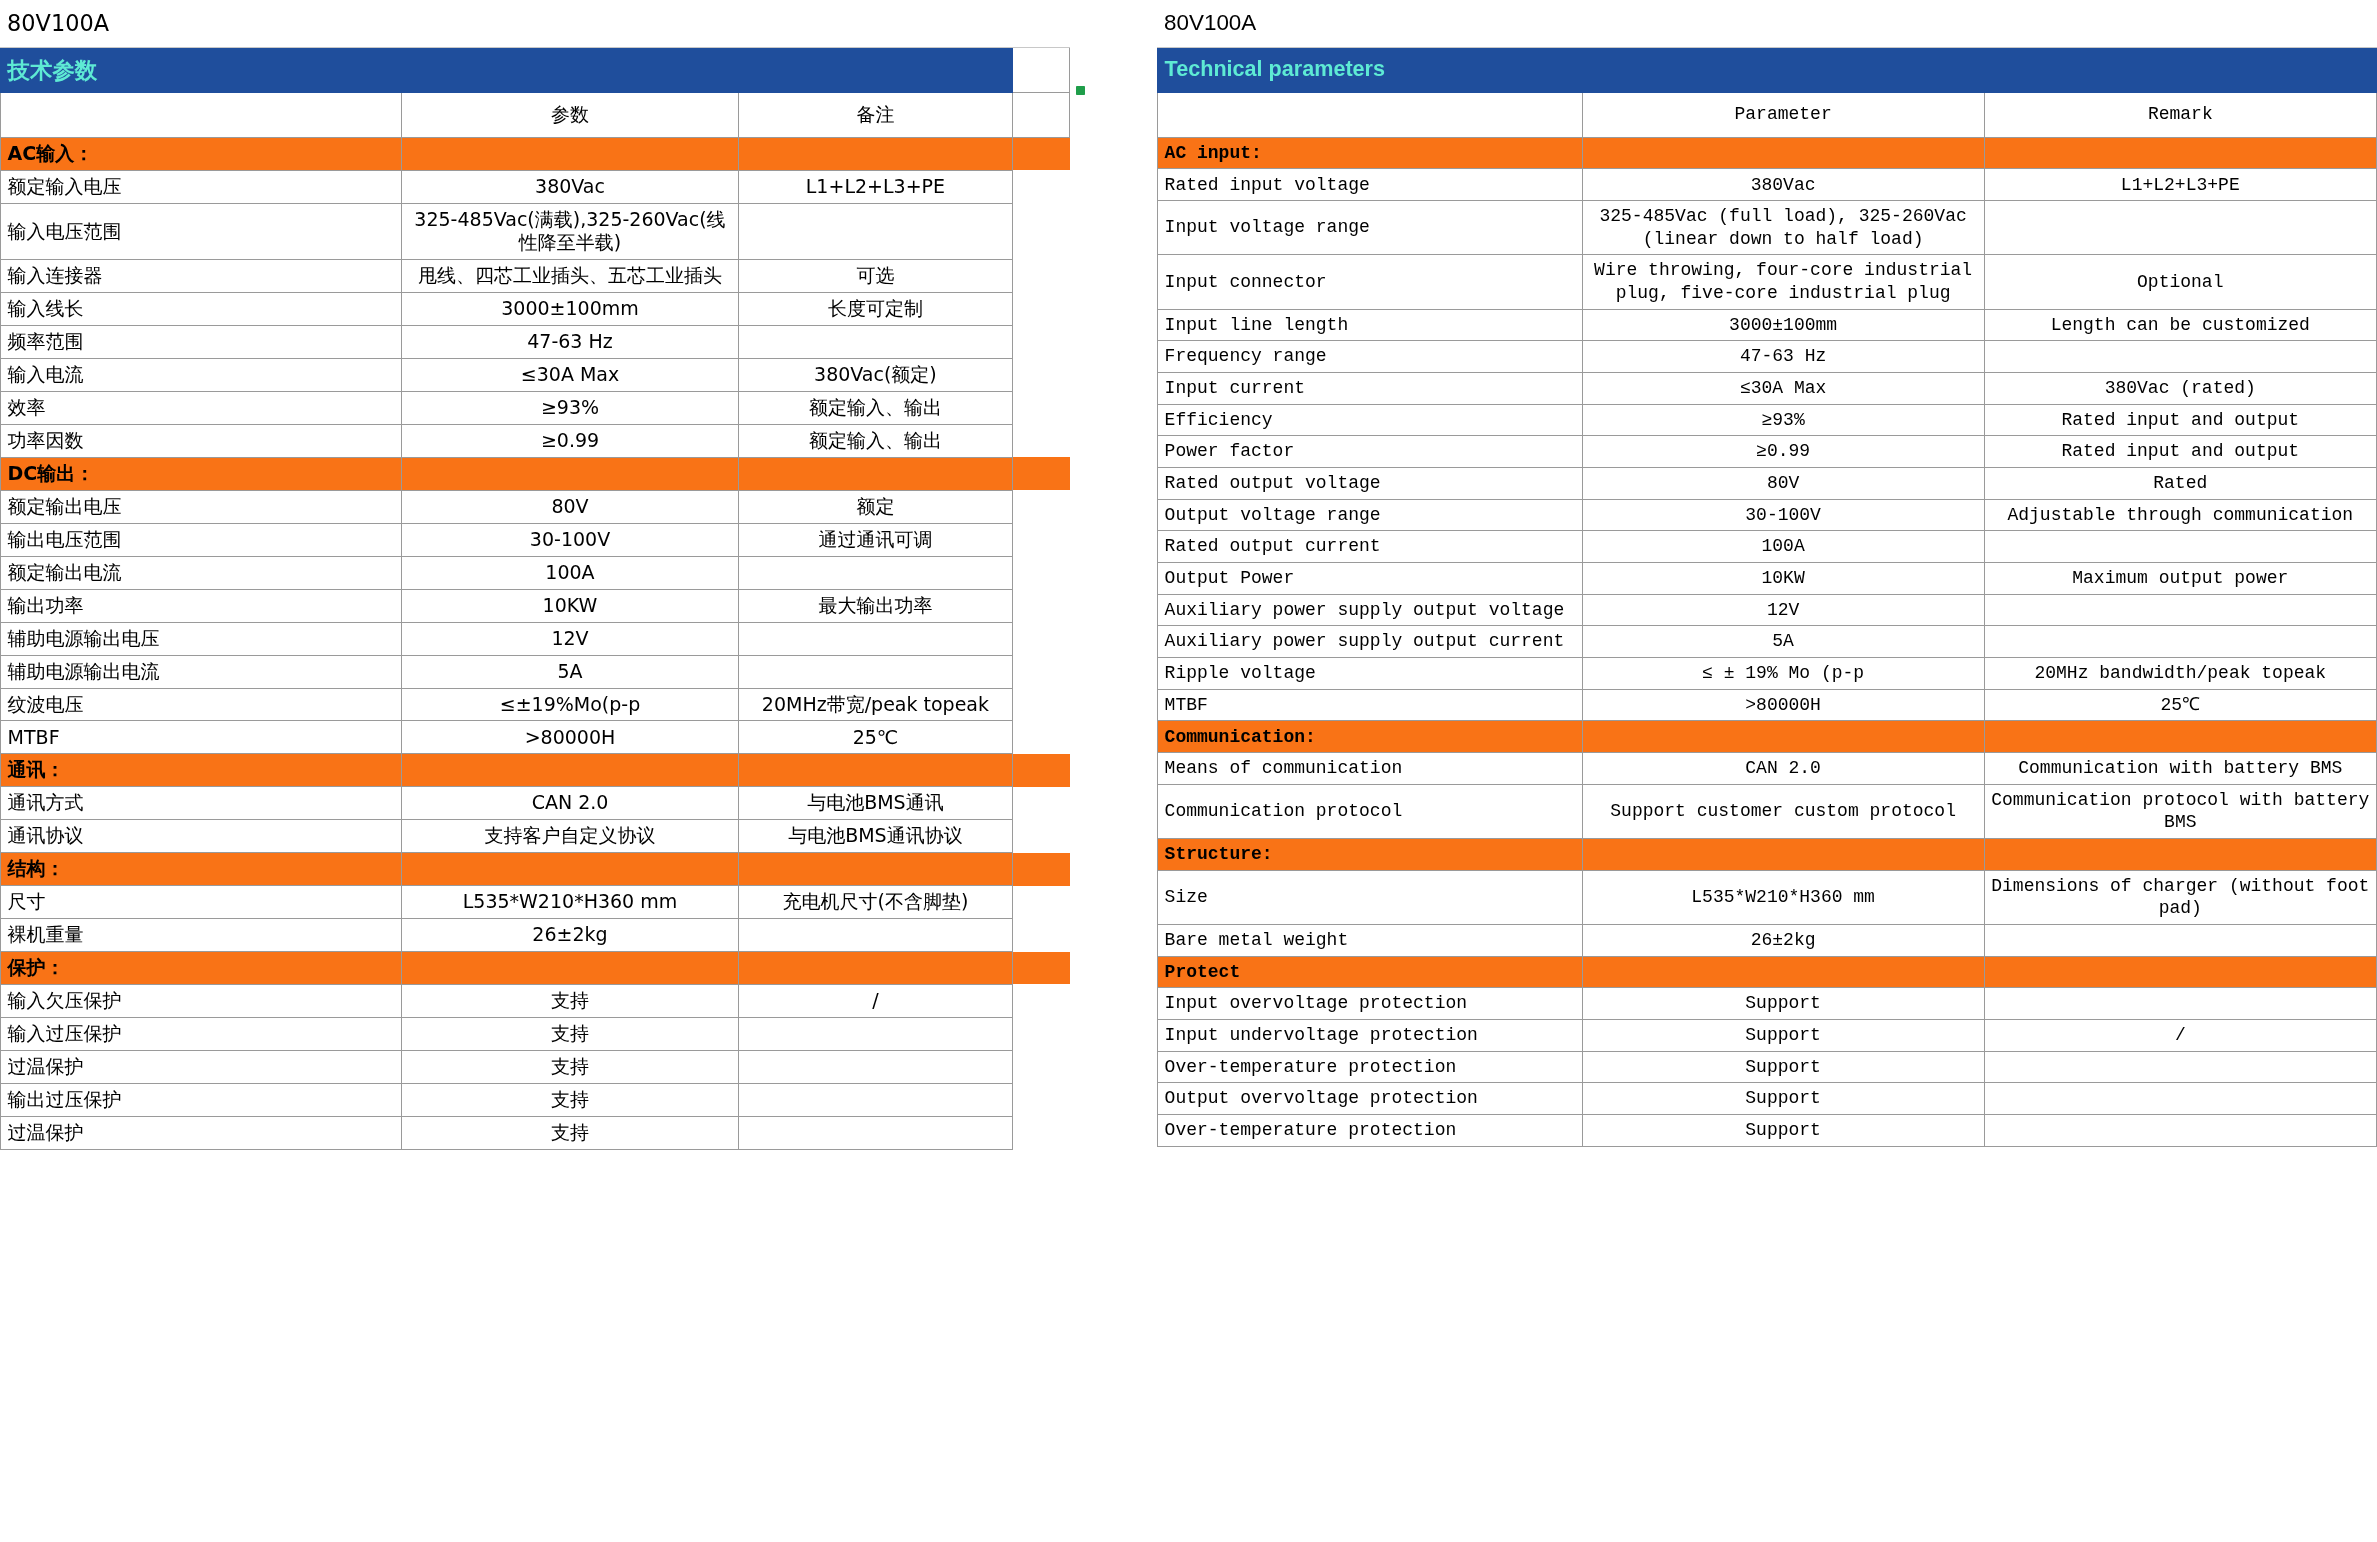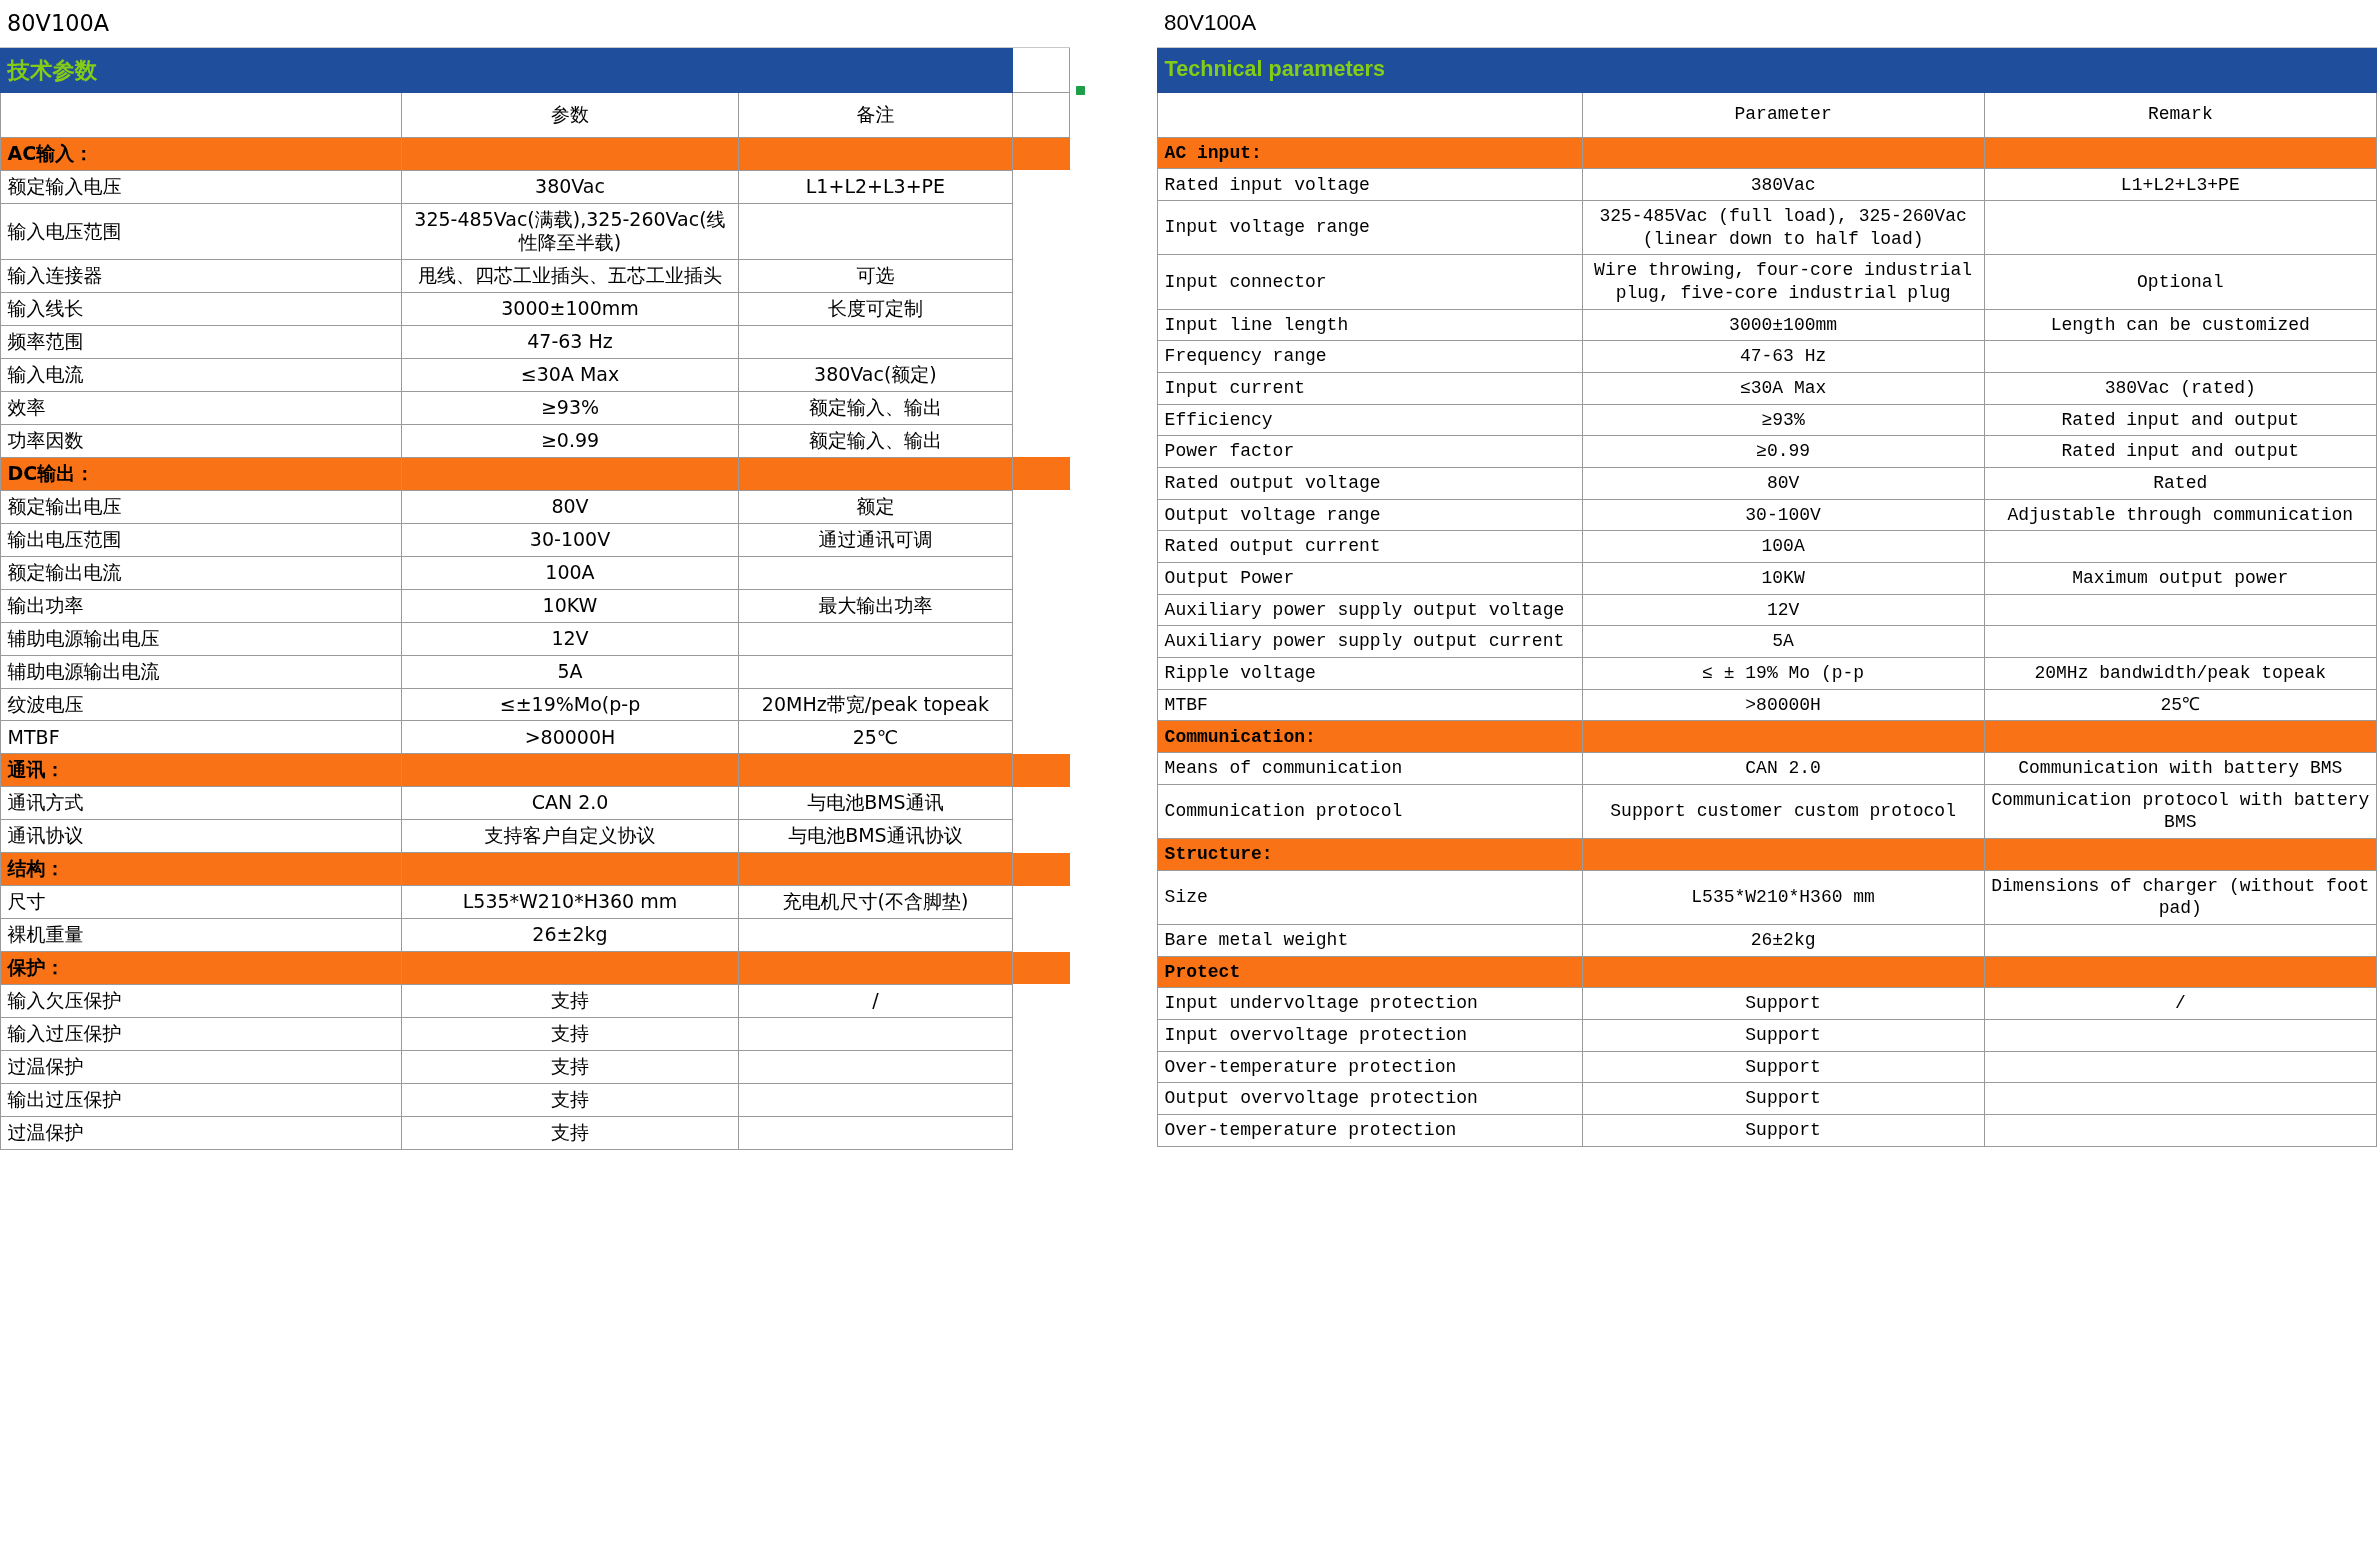--- a/index.html
+++ b/index.html
@@ -46,21 +46,21 @@
     font-size: 22.4px;
     padding: 6.6px 6.6px 8.3px 6.6px;
     height: 31.5px;
   }
   tr.title-row td.t-blank {
     border: none;
     border-bottom: 0.8px solid #c8c8c8;
   }
   tr.header-band td {
     background: #1f4e9c;
-    color: #84cc16;
+    color: #5eead4;
     font-weight: bold;
     font-size: 22.4px;
     height: 35px;
     border: 0.8px solid #1f4e9c;
     margin-left: 20px;
   }
   tr.header-band td.band-empty {
     background: #ffffff;
     border: 0.8px solid #9a9a9a;
     border-left-color:#9a9a9a;
@@ -450,30 +450,30 @@
             <td class="lft">Bare metal weight</td>
             <td class="ctr">26±2kg</td>
             <td class="ctr"></td>
           </tr>
           <tr class="section">
             <td class="lft"> Protect</td>
             <td></td>
             <td></td>
           </tr>
           <tr>
+            <td class="lft">Input overvoltage protection</td>
+            <td class="ctr">Support</td>
+            <td class="ctr"></td>
+          </tr>
+          <tr>
             <td class="lft">Input undervoltage protection</td>
             <td class="ctr">Support</td>
             <td class="ctr">/</td>
           </tr>
           <tr>
-            <td class="lft">Input overvoltage protection</td>
-            <td class="ctr">Support</td>
-            <td class="ctr"></td>
-          </tr>
-          <tr>
             <td class="lft">Over-temperature protection</td>
             <td class="ctr">Support</td>
             <td class="ctr"></td>
           </tr>
           <tr>
             <td class="lft">Output overvoltage protection</td>
             <td class="ctr">Support</td>
             <td class="ctr"></td>
           </tr>
           <tr>

